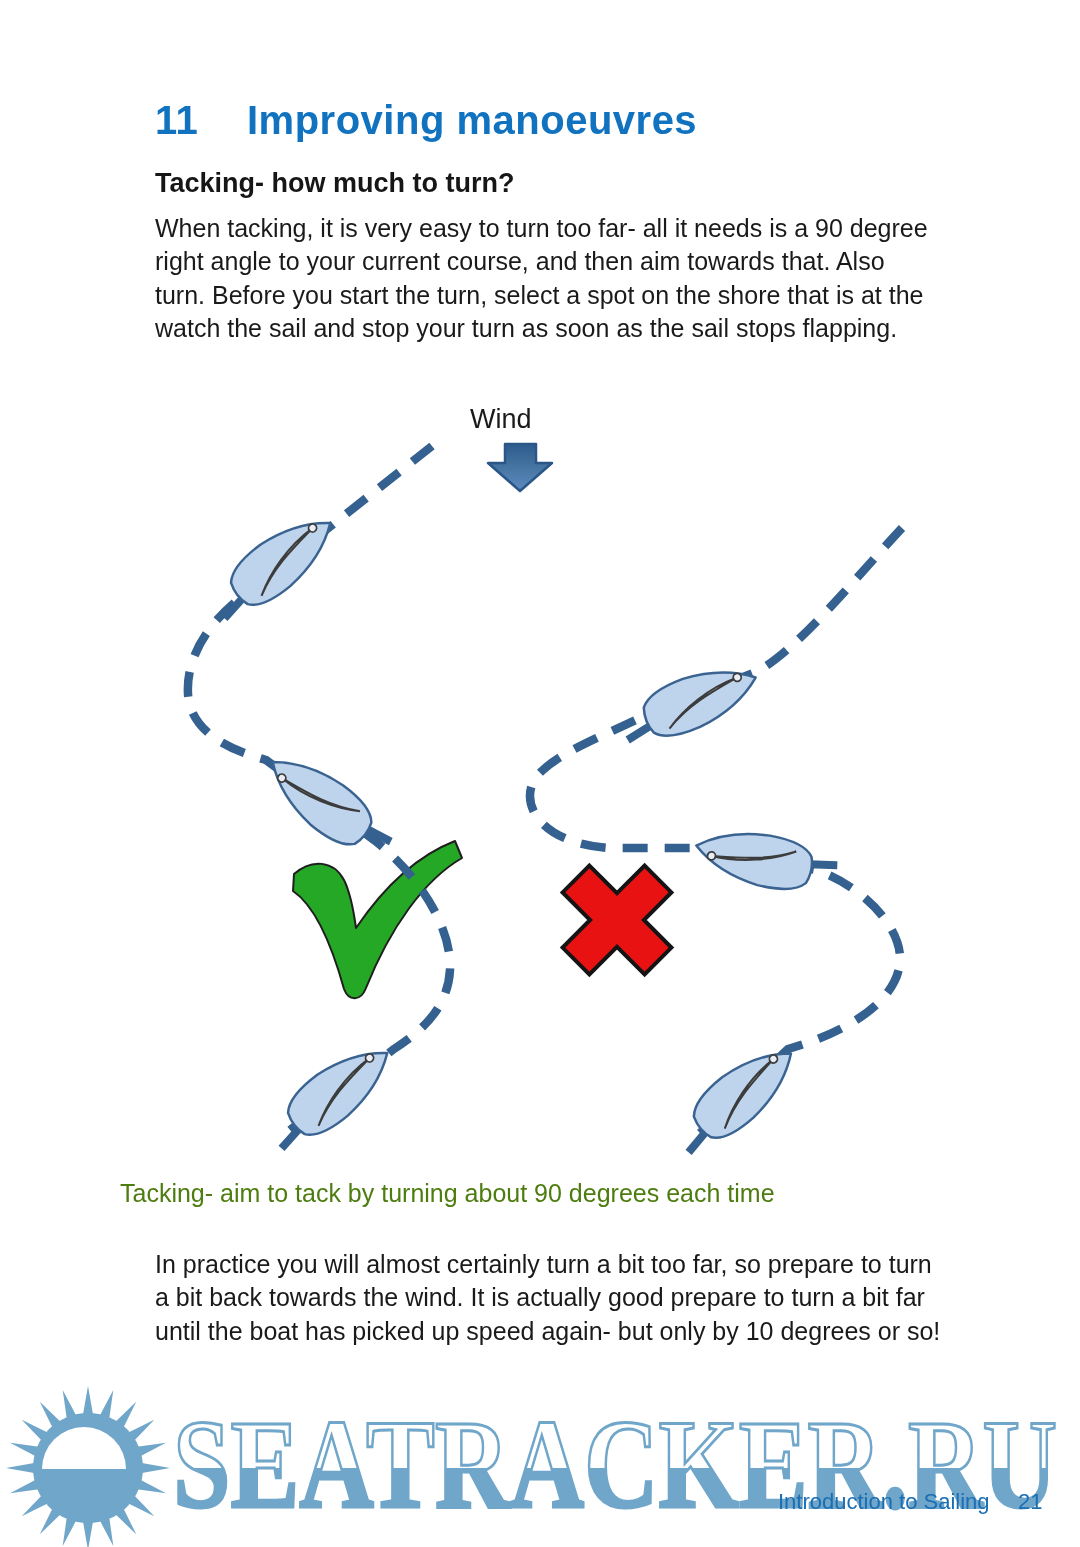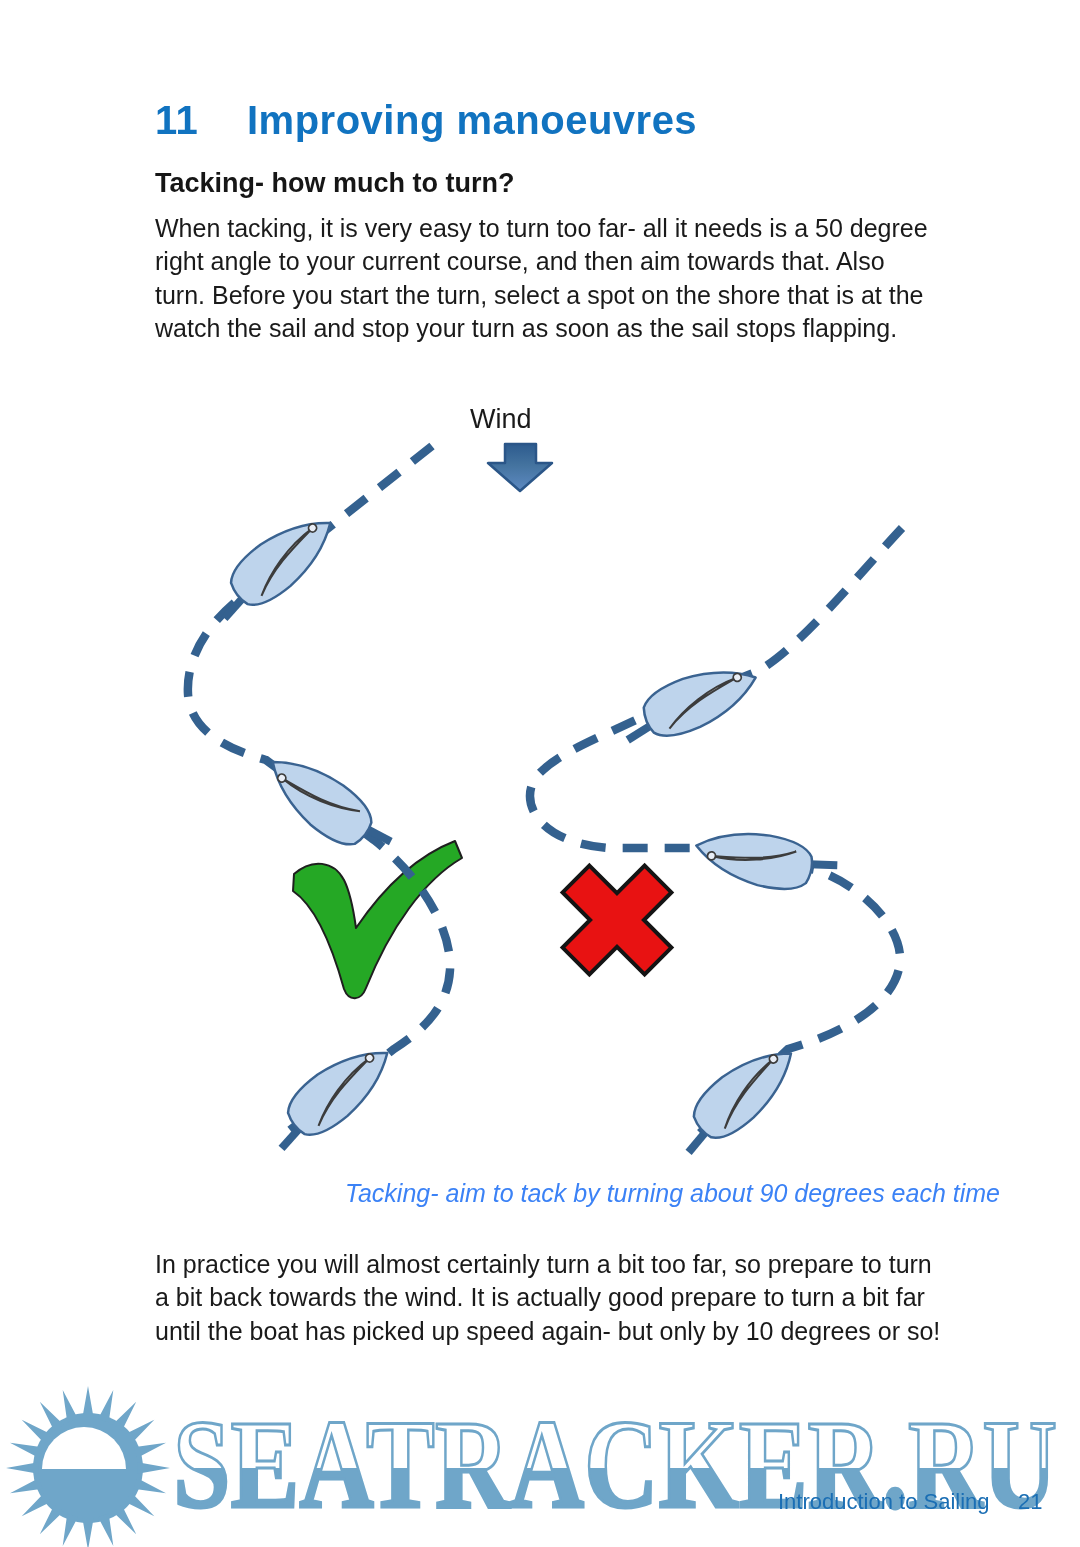--- a/index.html
+++ b/index.html
@@ -23,22 +23,22 @@
     font-size:25px;line-height:33.4px;color:#1a1a1a;z-index:3;
   }
   .body-par .line{display:block;white-space:nowrap;}
   #para1{top:212px;}
   #para2{top:1248px;}
   .wind-label{
     position:absolute;left:470px;top:404px;width:88px;
     font-size:27px;color:#1a1a1a;z-index:3;
   }
   .caption{
-    position:absolute;left:120px;top:1179px;width:880px;text-align:right;
-    font-size:25px;font-style:italic;color:#3b82f6;z-index:3;
+    position:absolute;left:120px;top:1179px;width:880px;text-align:left;
+    font-size:25px;color:#4d7c0f;z-index:3;
   }
   .footer-text{
     position:absolute;top:1489px;font-size:22px;color:#1a6eb4;z-index:4;white-space:nowrap;
   }
   #footer-title{left:778px;}
   #footer-page{left:1018px;}
 </style>
 </head>
 <body>
 
@@ -95,21 +95,21 @@
   </svg>
 
   <div class="h1">
     <span class="num">11</span>
     <span>Improving manoeuvres</span>
   </div>
 
   <div class="h2">Tacking- how much to turn?</div>
 
   <div class="body-par" id="para1">
-    <span class="line">When tacking, it is very easy to turn too far- all it needs is a 50 degree</span>
+    <span class="line">When tacking, it is very easy to turn too far- all it needs is a 90 degree</span>
     <span class="line">right angle to your current course, and then aim towards that. Also</span>
     <span class="line">turn. Before you start the turn, select a spot on the shore that is at the</span>
     <span class="line">watch the sail and stop your turn as soon as the sail stops flapping.</span>
   </div>
 
   <div class="wind-label">Wind</div>
 
   <div class="caption">Tacking- aim to tack by turning about 90 degrees each time</div>
 
   <div class="body-par" id="para2">

